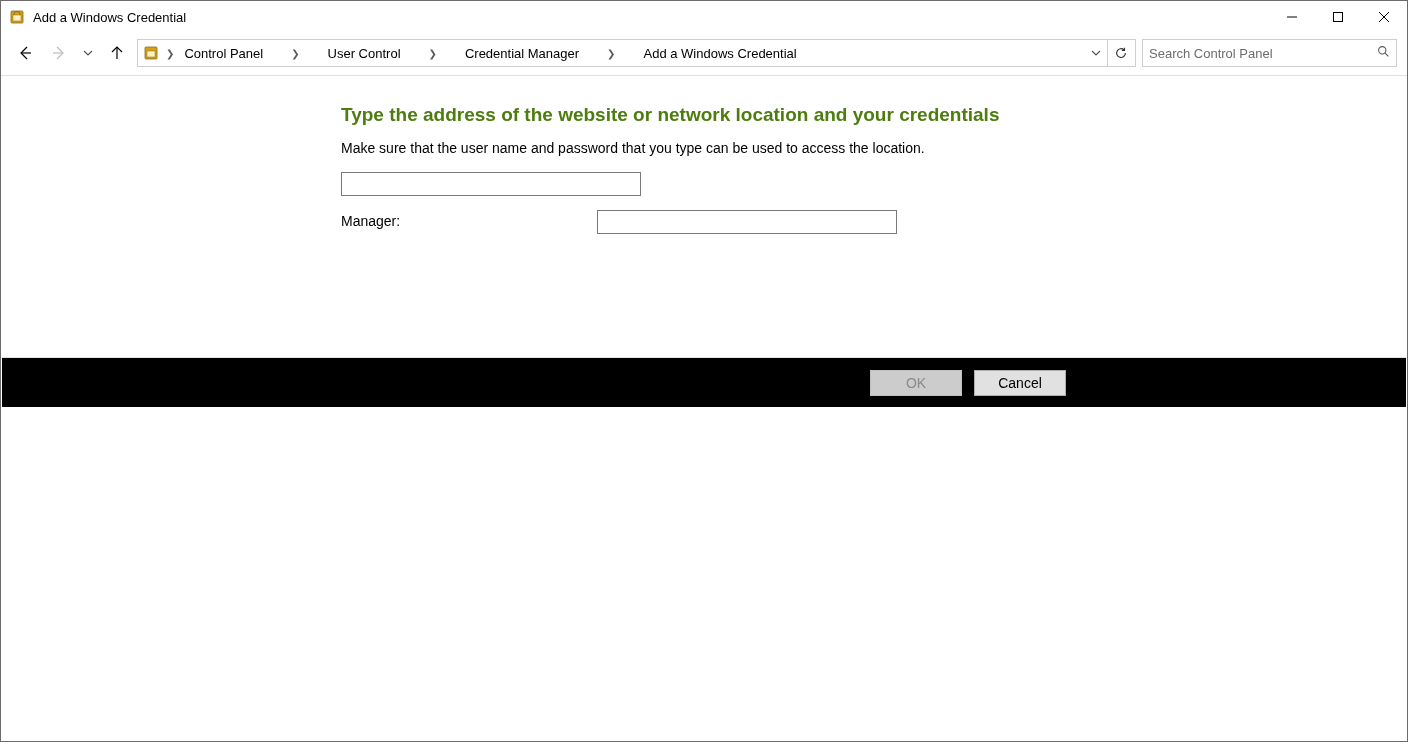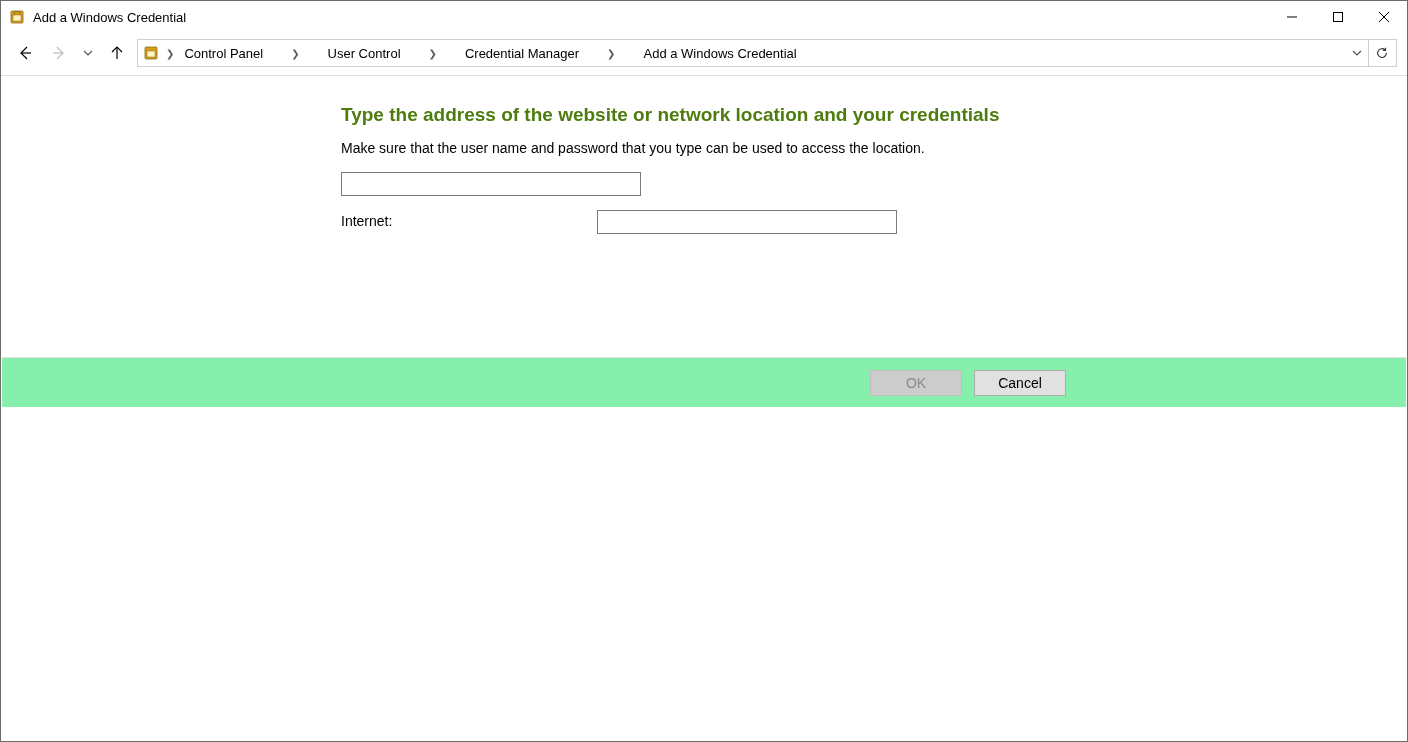--- a/index.html
+++ b/index.html
@@ -170,21 +170,21 @@
     position: absolute;
     left: 1px; right: 1px;
     top: 356px;
     height: 50px;
     border-top: 1px solid #e1e1e1;
     display: flex;
     align-items: center;
     justify-content: flex-start;
     padding-left: 868px;
     gap: 12px;
-    background: #86efac;
+    background: #000000;
   }
   .btn {
     width: 92px; height: 26px;
     border: 1px solid #adadad;
     background: #e1e1e1;
     font-size: 14px;
     cursor: pointer;
     display:flex;align-items:center;justify-content:center;
   }
   .btn.disabled {
@@ -276,36 +276,45 @@
       </div>
       <div class="addr-refresh">
         <svg width="14" height="14" viewBox="0 0 16 16">
             <path d="M13 8 A5 5 0 1 1 11.5 4.5" fill="none" stroke="#333" stroke-width="1.3"></path>
             <path d="M12 2 L12 5 L9 5" fill="none" stroke="#333" stroke-width="1.3"></path>
           </svg>
       </div>
     </div>
   </div>
 
+  <div class="searchbox">
+    <input type="text" placeholder="Search Control Panel" style="">
+    <span class="search-icon">
+      <svg width="13" height="13" viewBox="0 0 16 16">
+          <circle cx="6.5" cy="6.5" r="4.5" fill="none" stroke="#555" stroke-width="1.3"></circle>
+          <line x1="10" y1="10" x2="14" y2="14" stroke="#555" stroke-width="1.3"></line>
+        </svg>
+    </span>
+  </div>
 </div>
 
 <div class="divider"></div>
 
 <div class="content">
   <div class="inner">
     <div class="heading">Type the address of the website or network location and your credentials</div>
     <div class="subtext">Make sure that the user name and password that you type can be used to access the location.</div>
 
 
     <div class="form-row">
       <input class="form-input" type="text" value="" style="">
     </div>
 
     <div class="form-row">
-      <div class="form-label">Internet:</div>
+      <div class="form-label">Manager:</div>
       <input class="form-input" type="password" value="" style="">
     </div>
   </div>
 </div>
 
 <div class="footer">
   <div class="btn disabled">OK</div>
   <div class="btn">Cancel</div>
 </div>
 

